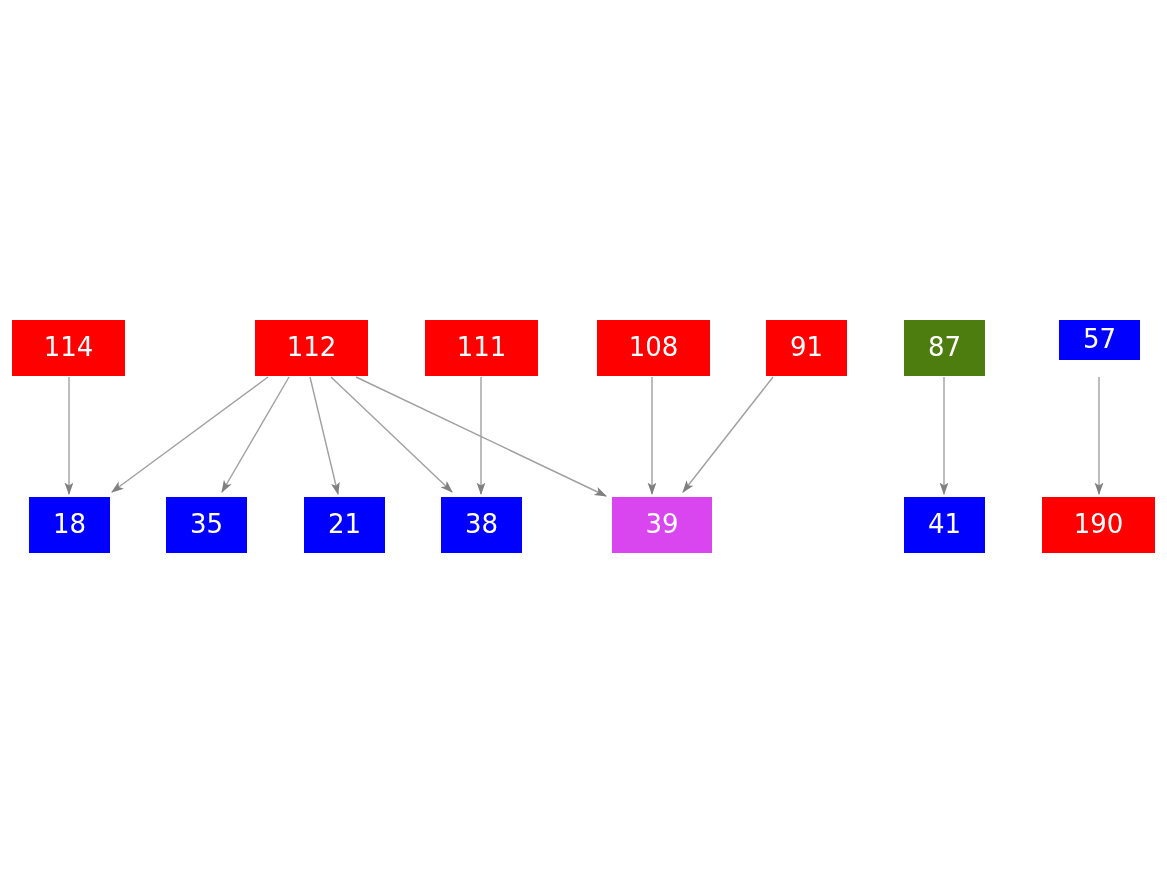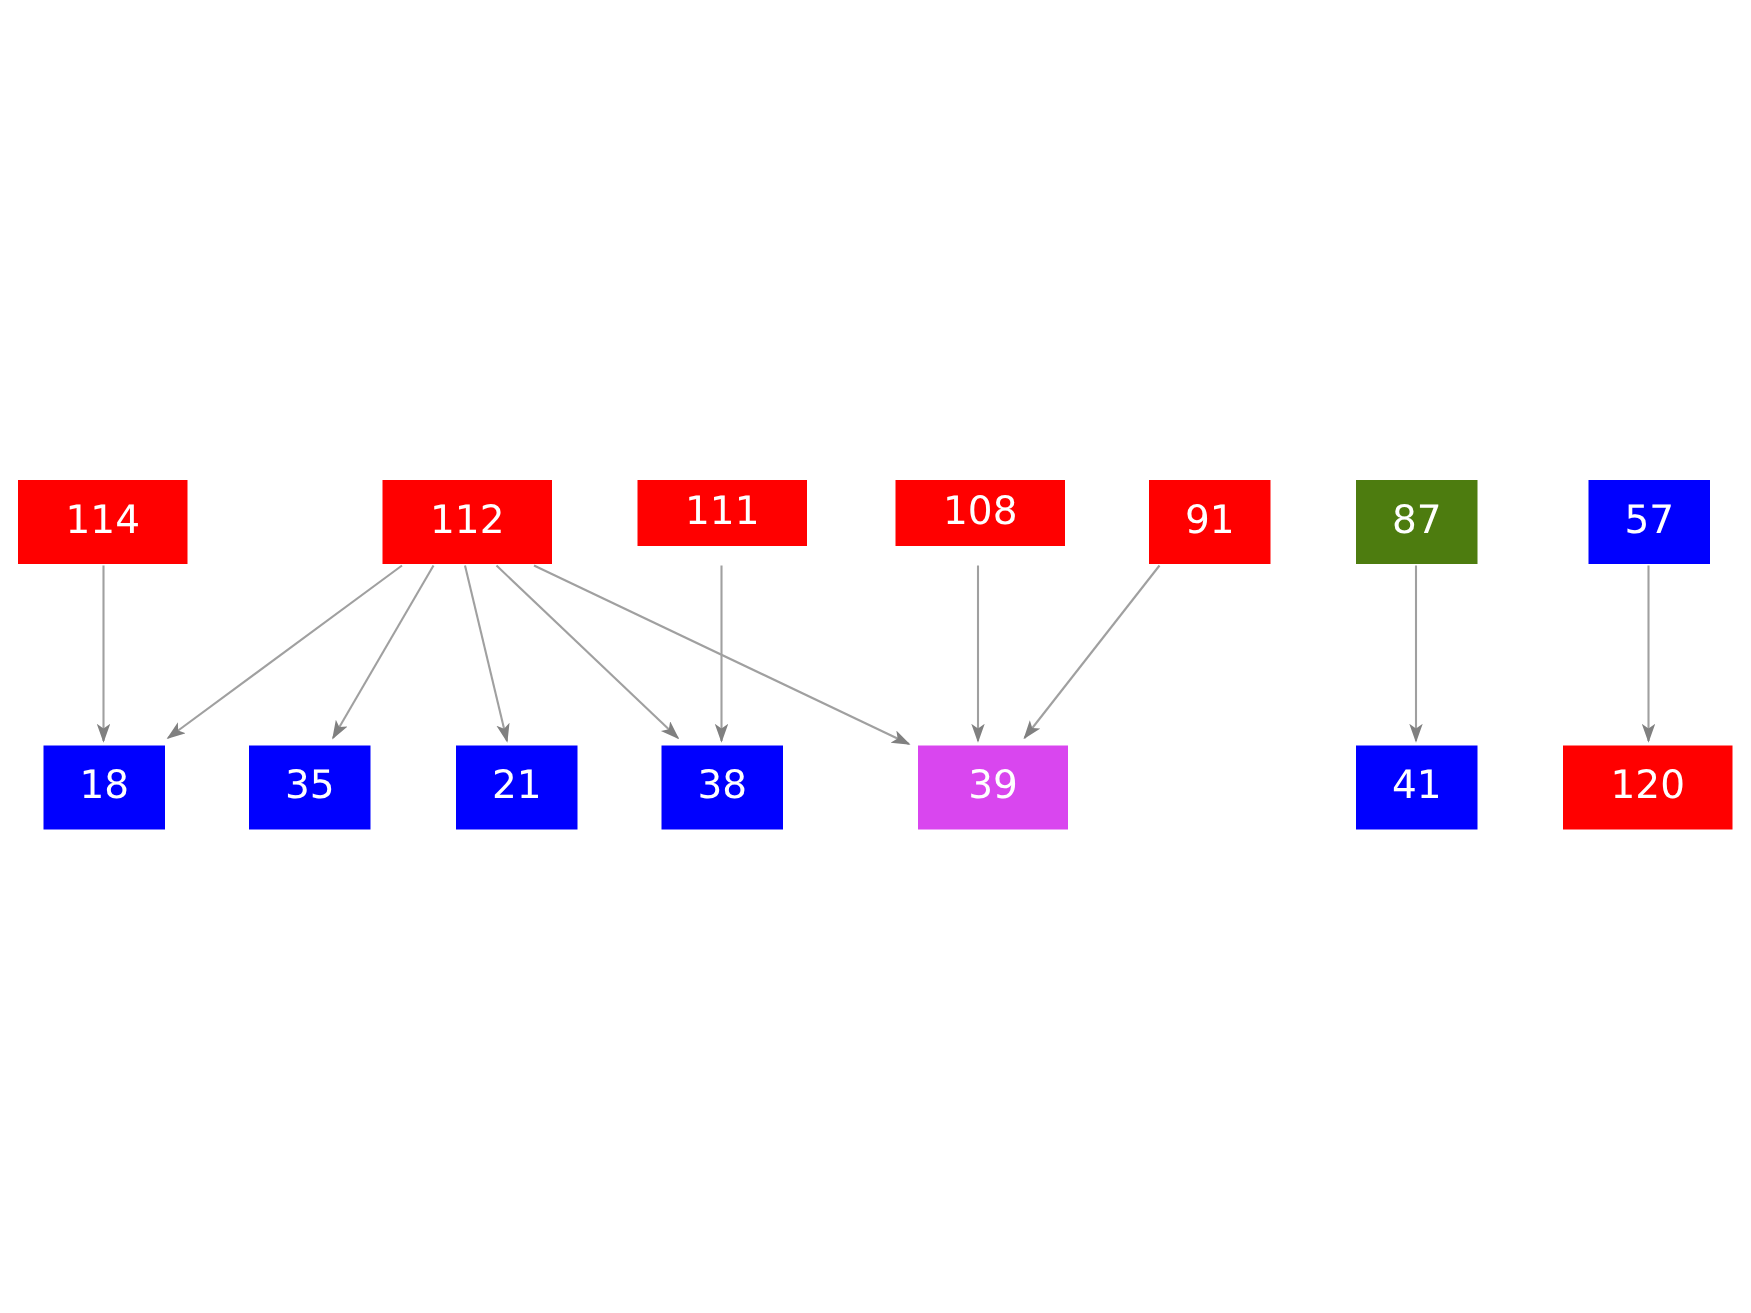--- a/index.html
+++ b/index.html
@@ -73,33 +73,33 @@
       </g>
   </svg>
 
   <div id="nodes-layer">
       <div class="node" style="left: 12px; top: 320px; width: 113px; height: 56px; background: rgb(255, 0, 0); color: rgb(255, 255, 255);">
         <span class="node-label">114</span>
       </div>
       <div class="node" style="left: 255px; top: 320px; width: 113px; height: 56px; background: rgb(255, 0, 0); color: rgb(255, 255, 255); text-align: right;">
         <span class="node-label">112</span>
       </div>
-      <div class="node" style="left: 425px; top: 320px; width: 113px; height: 44px; background: rgb(255, 0, 0); color: rgb(255, 255, 255);">
+      <div class="node" style="left: 425px; top: 320px; width: 113px; height: 56px; background: rgb(255, 0, 0); color: rgb(255, 255, 255);">
         <span class="node-label">111</span>
       </div>
-      <div class="node" style="left: 597px; top: 320px; width: 113px; height: 44px; background: rgb(255, 0, 0); color: rgb(255, 255, 255);">
+      <div class="node" style="left: 597px; top: 320px; width: 113px; height: 56px; background: rgb(255, 0, 0); color: rgb(255, 255, 255);">
         <span class="node-label">108</span>
       </div>
       <div class="node" style="left: 766px; top: 320px; width: 81px; height: 56px; background: rgb(255, 0, 0); color: rgb(255, 255, 255);">
         <span class="node-label">91</span>
       </div>
       <div class="node" style="left: 904px; top: 320px; width: 81px; height: 56px; background: #4d7c0f; color: rgb(255, 255, 255);">
         <span class="node-label">87</span>
       </div>
-      <div class="node" style="left: 1059px; top: 320px; width: 81px; height: 56px; background: rgb(0, 0, 255); color: rgb(255, 255, 255);">
+      <div class="node" style="left: 1059px; top: 320px; width: 81px; height: 40px; background: rgb(0, 0, 255); color: rgb(255, 255, 255);">
         <span class="node-label">57</span>
       </div>
       <div class="node" style="left: 29px; top: 497px; width: 81px; height: 56px; background: rgb(0, 0, 255); color: rgb(255, 255, 255);">
         <span class="node-label">18</span>
       </div>
       <div class="node" style="left: 166px; top: 497px; width: 81px; height: 56px; background: rgb(0, 0, 255); color: rgb(255, 255, 255);">
         <span class="node-label">35</span>
       </div>
       <div class="node" style="left: 304px; top: 497px; width: 81px; height: 56px; background: rgb(0, 0, 255); color: rgb(255, 255, 255);">
         <span class="node-label">21</span>
@@ -107,17 +107,17 @@
       <div class="node" style="left: 441px; top: 497px; width: 81px; height: 56px; background: rgb(0, 0, 255); color: rgb(255, 255, 255);">
         <span class="node-label">38</span>
       </div>
       <div class="node" style="left: 612px; top: 497px; width: 100px; height: 56px; background: #d946ef; color: rgb(255, 255, 255);">
         <span class="node-label">39</span>
       </div>
       <div class="node" style="left: 904px; top: 497px; width: 81px; height: 56px; background: rgb(0, 0, 255); color: rgb(255, 255, 255);">
         <span class="node-label">41</span>
       </div>
       <div class="node" style="left: 1042px; top: 497px; width: 113px; height: 56px; background: rgb(255, 0, 0); color: rgb(255, 255, 255);">
-        <span class="node-label">120</span>
+        <span class="node-label">190</span>
       </div>
     </div>
 
 </div>
 
 </body></html>

